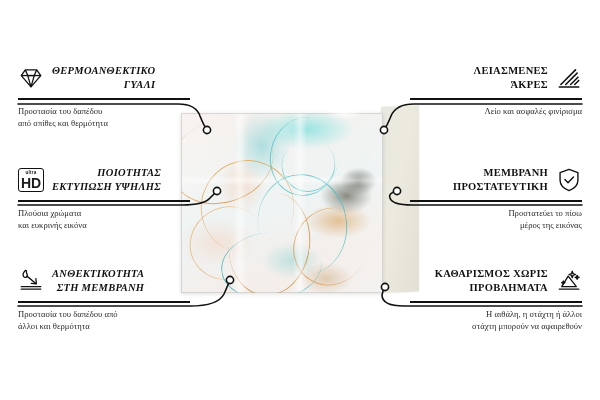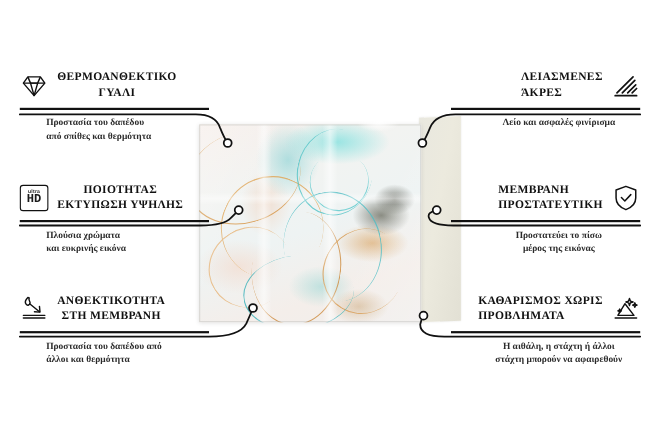--- a/index.html
+++ b/index.html
@@ -79,39 +79,39 @@
 
   
   .feat { position:absolute; width:172px; }
   .feat .head { display:flex; align-items:center; gap:8px; }
   .feat.left  .head { justify-content:flex-start; }
   .feat.right .head { justify-content:flex-end; }
   .titles {
     font-size:10.5px; font-weight:700; letter-spacing:.3px;
     line-height:1.35; color:#111;
   }
-  .feat.left  .titles { text-align:center; }
-  .feat.right .titles { text-align:left; }
+  .feat.left  .titles { text-align:right;font-style:italic; }
+  .feat.right .titles { text-align:right; }
   .rule { height:1.6px; background:#111; margin-top:6px; width:100%; }
   .desc {
-    font-size:8.6px; line-height:1.45; color:#2b2b2b; margin-top:5px; font-weight:700;margin-left:24px;
+    font-size:8.6px; line-height:1.45; color:#2b2b2b; margin-top:5px; font-weight:400;
   }
   .feat.left  .desc { text-align:left; }
-  .feat.right .desc { text-align:center; }
+  .feat.right .desc { text-align:right; }
 
   .ico { width:26px; height:26px; flex:0 0 26px; display:block; }
   .ico svg { width:100%; height:100%; display:block; }
 
   .hdbox {
     width:26px; height:24px; border:1.4px solid #111; border-radius:3px;
     display:flex; flex-direction:column; align-items:center; justify-content:center;
     line-height:1; flex:0 0 26px;
   }
   .hdbox .u { font-size:4.6px; font-weight:700; letter-spacing:.2px; font-family:"Liberation Sans",sans-serif; }
-  .hdbox .h { font-size:11px; font-weight:700; font-family:Liberation Mono, monospace; margin-top:.5px; }
+  .hdbox .h { font-size:14px; font-weight:700; font-family:Liberation Sans, sans-serif; margin-top:.5px; }
 
   
   #f-glass   { left:18px;  top:64px;  }
   #f-print   { left:18px;  top:166px; }
   #f-heat    { left:18px;  top:267px; }
   #f-edges   { left:410px; top:64px;  }
   #f-membr   { left:410px; top:166px; }
   #f-clean   { left:410px; top:267px; }
 
   

